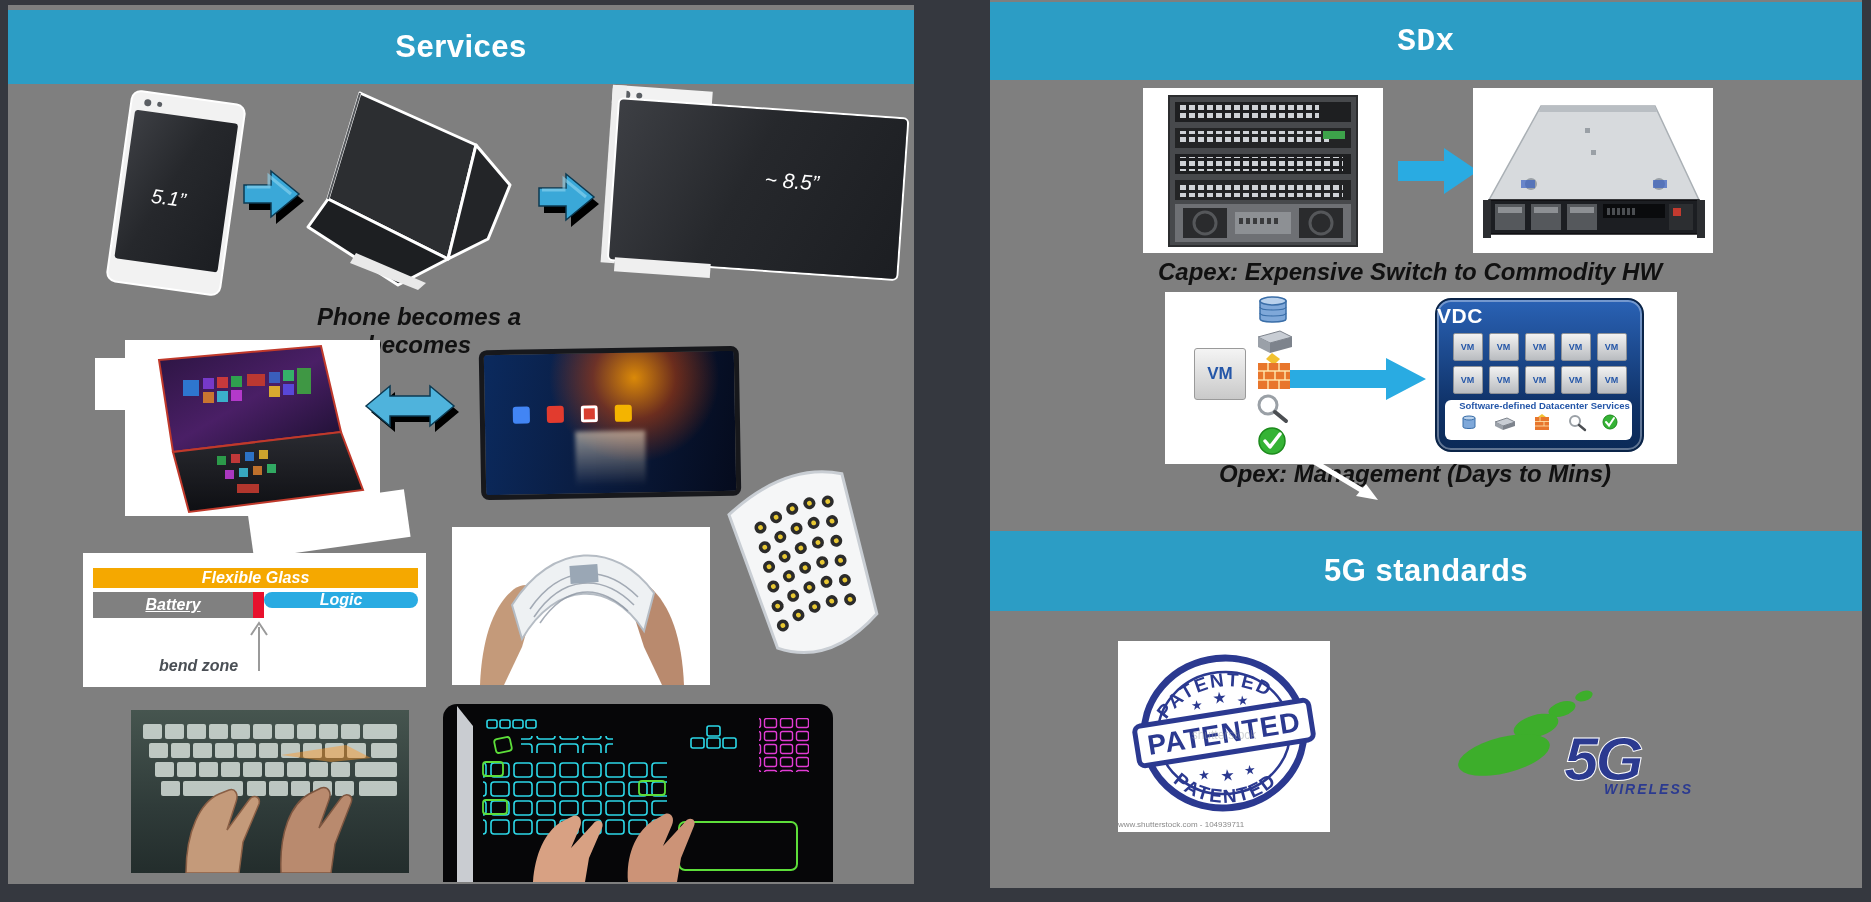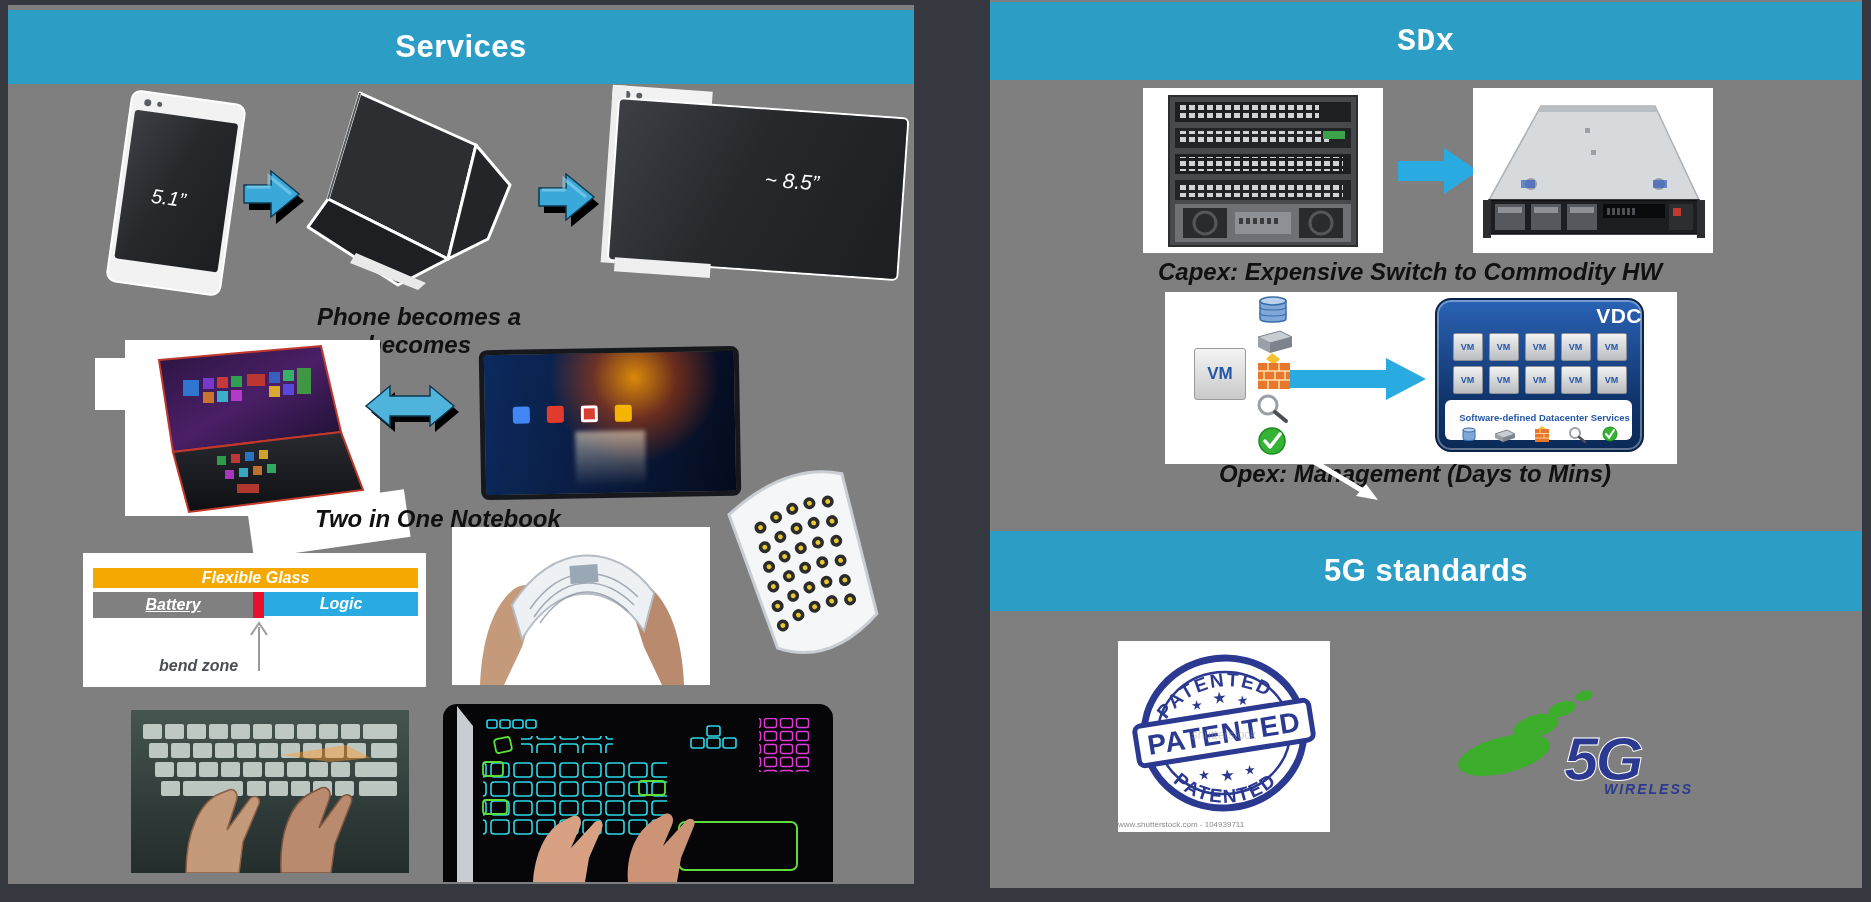--- a/index.html
+++ b/index.html
@@ -20,27 +20,27 @@
   .fg-bar{position:absolute;display:flex;align-items:center;justify-content:center;
           color:#fff;font-style:italic;font-weight:700;font-size:16px;}
   .bendzone{position:absolute;color:#4a4f55;font-style:italic;font-weight:700;font-size:16px;}
   
   .vm-src{position:absolute;left:1194px;top:348px;width:50px;height:50px;
           background:linear-gradient(180deg,#f4f4f4,#c9c9c9);border:1px solid #9a9a9a;border-radius:3px;
           display:flex;align-items:center;justify-content:center;color:#2456a8;font-weight:700;font-size:17px;}
   .vdc-panel{position:absolute;left:1435px;top:298px;width:205px;height:150px;border-radius:16px;
              background:linear-gradient(180deg,#2a62b5 0%,#0f3268 70%,#0b2a57 100%);
              border:2px solid #0a2448;box-shadow:inset 0 0 0 2px rgba(255,255,255,.35);}
-  .vdc-title{color:#fff;font-weight:700;font-size:21px;text-align:right;margin-top:4px;letter-spacing:.5px;}
+  .vdc-title{color:#fff;font-weight:700;font-size:21px;text-align:left;margin-top:4px;letter-spacing:.5px;}
   .vm-row{display:flex;justify-content:center;gap:6px;margin-top:5px;}
   .vm-tile{width:28px;height:26px;background:linear-gradient(180deg,#f2f2f2,#b9bcc0);
            border:1px solid #8d9197;border-radius:2px;display:flex;align-items:center;justify-content:center;
            color:#2456a8;font-weight:700;font-size:9px;}
   .svc-strip{position:absolute;left:8px;top:100px;width:187px;height:40px;background:#fff;border-radius:6px;}
-  .svc-label{color:#2456a8;font-size:9.5px;text-align:center;margin-top:12px;font-weight:700;padding-left:12px;}
+  .svc-label{color:#2456a8;font-size:9.5px;text-align:center;margin-top:0;font-weight:700;padding-left:12px;}
   .stamp-word{fill:#2b3990;font-weight:700;}
   .wm{position:absolute;color:#8a8a8a;font-size:8px;}
 </style>
 </head>
 <body>
 
 <div class="canvas">
 
   <div class="panel" style="left:8px;top:5px;width:906px;height:879px;"></div>
   <div class="panel" style="left:990px;top:0;width:872px;height:888px;"></div>
@@ -151,31 +151,30 @@
   <div class="abs" style="left:480px;top:348px;width:250px;height:140px;transform:rotate(-1deg);border-radius:8px;border:5px solid #17181c;
        background:radial-gradient(circle at 60% 18%, rgba(255,157,0,.85) 0%, rgba(255,80,0,.4) 22%, rgba(0,0,0,0) 45%),
                   linear-gradient(100deg,#0b2a5e 0%,#0a1c40 45%,#050b1d 100%);">
     <div class="abs" style="left:28px;top:52px;width:17px;height:17px;background:#4285f4;border-radius:3px;"></div>
     <div class="abs" style="left:62px;top:52px;width:17px;height:17px;background:#e23b2e;border-radius:3px;"></div>
     <div class="abs" style="left:96px;top:52px;width:17px;height:17px;background:#d93f31;border-radius:3px;box-shadow:inset 0 0 0 3px #fff;"></div>
     <div class="abs" style="left:130px;top:52px;width:17px;height:17px;background:#f4b400;border-radius:3px;"></div>
     <div class="abs" style="left:90px;top:78px;width:70px;height:55px;background:linear-gradient(180deg,rgba(255,240,210,.55),rgba(255,255,255,0));filter:blur(2px);"></div>
   </div>
 
-  <div class="cap" style="left:310px;top:505px;width:256px;font-size:24px;">Two in One Notebook</div>
 
   <div class="whitebox" style="left:83px;top:553px;width:343px;height:134px;">
     <div class="fg-bar" style="left:10px;top:15px;width:325px;height:20px;background:#f5a800;">
       <span>Flexible Glass</span>
     </div>
     <div class="fg-bar" style="left:10px;top:39px;width:160px;height:26px;background:#808080;text-decoration:underline;">
       <span>Battery</span>
     </div>
     <div class="fg-bar" style="left:170px;top:39px;width:11px;height:26px;background:#e8112d;"></div>
-    <div class="fg-bar" style="left:181px;top:39px;width:154px;height:24px;background:#29abe2;">
+    <div class="fg-bar" style="left:181px;top:39px;width:154px;height:16px;background:#29abe2;border-radius:8px;">
       <span>Logic</span>
     </div>
     <svg class="abs" style="left:160px;top:66px;" width="32" height="56">
       <line x1="16" y1="52" x2="16" y2="8" stroke="#9a9a9a" stroke-width="2"></line>
       <polyline points="8,16 16,4 24,16" fill="none" stroke="#9a9a9a" stroke-width="2"></polyline>
     </svg>
     <span class="bendzone" style="left:76px;top:104px;">bend zone</span>
   </div>
 
   <div class="whitebox" style="left:452px;top:527px;width:258px;height:158px;">

